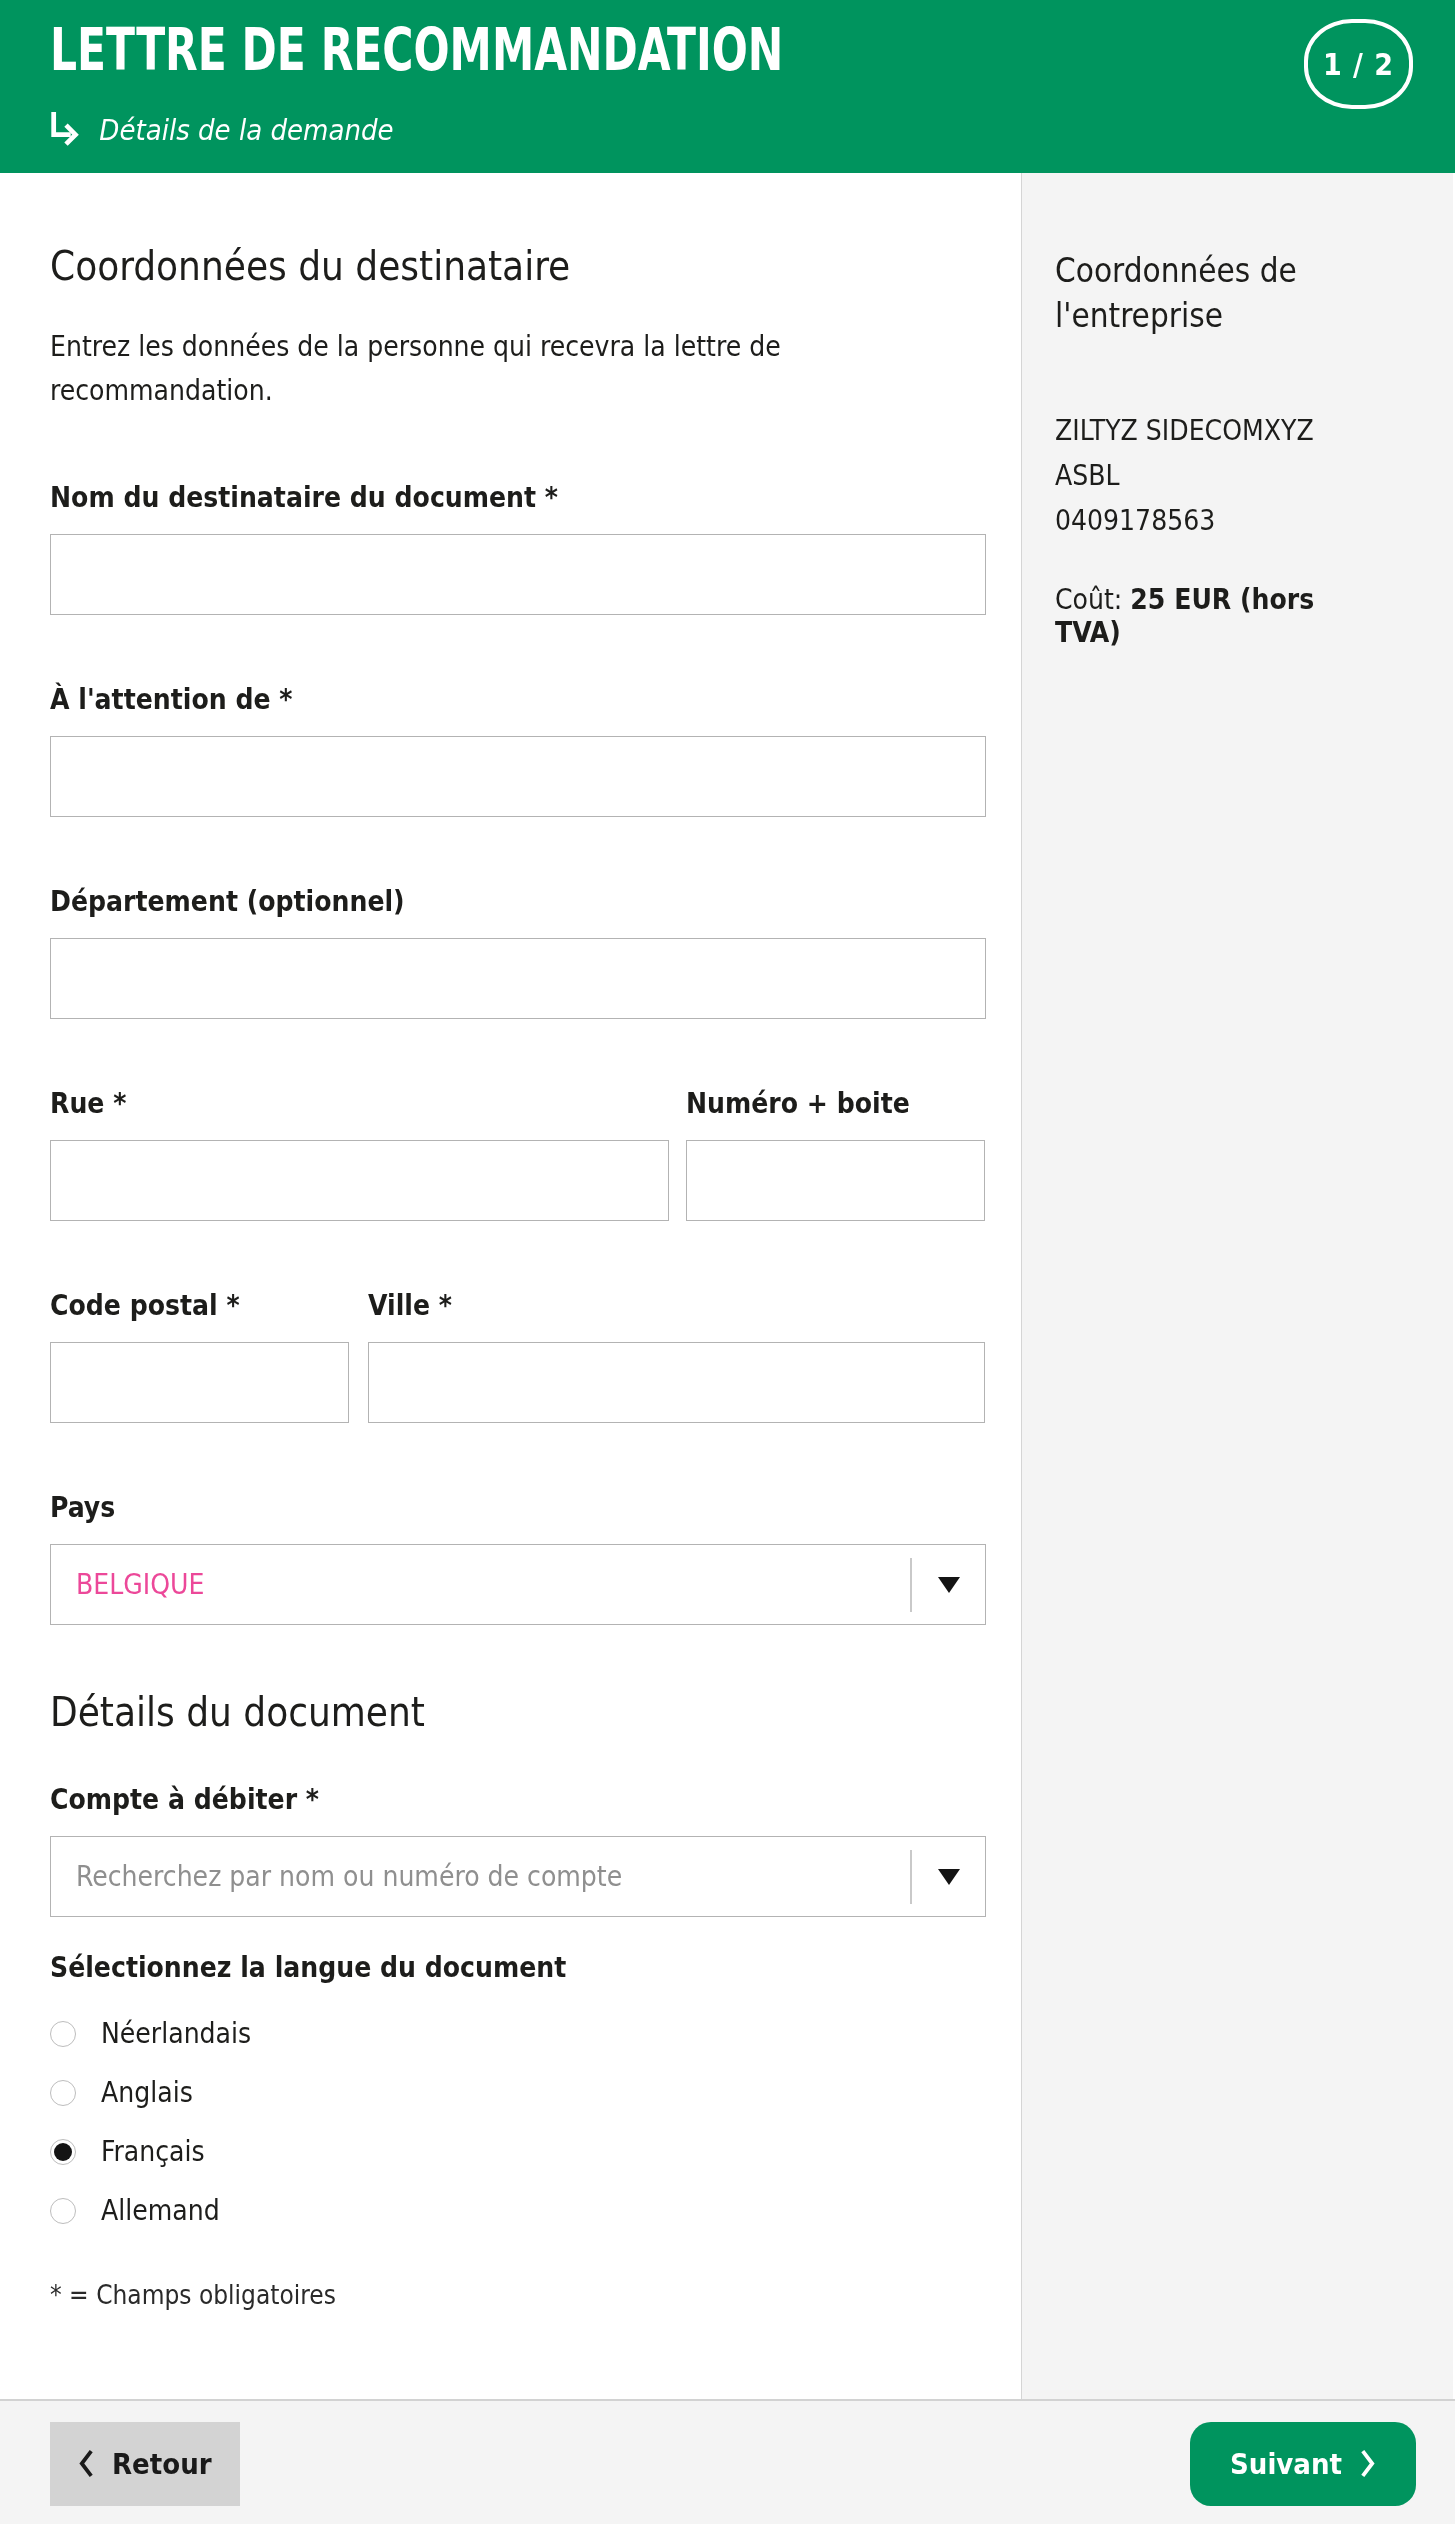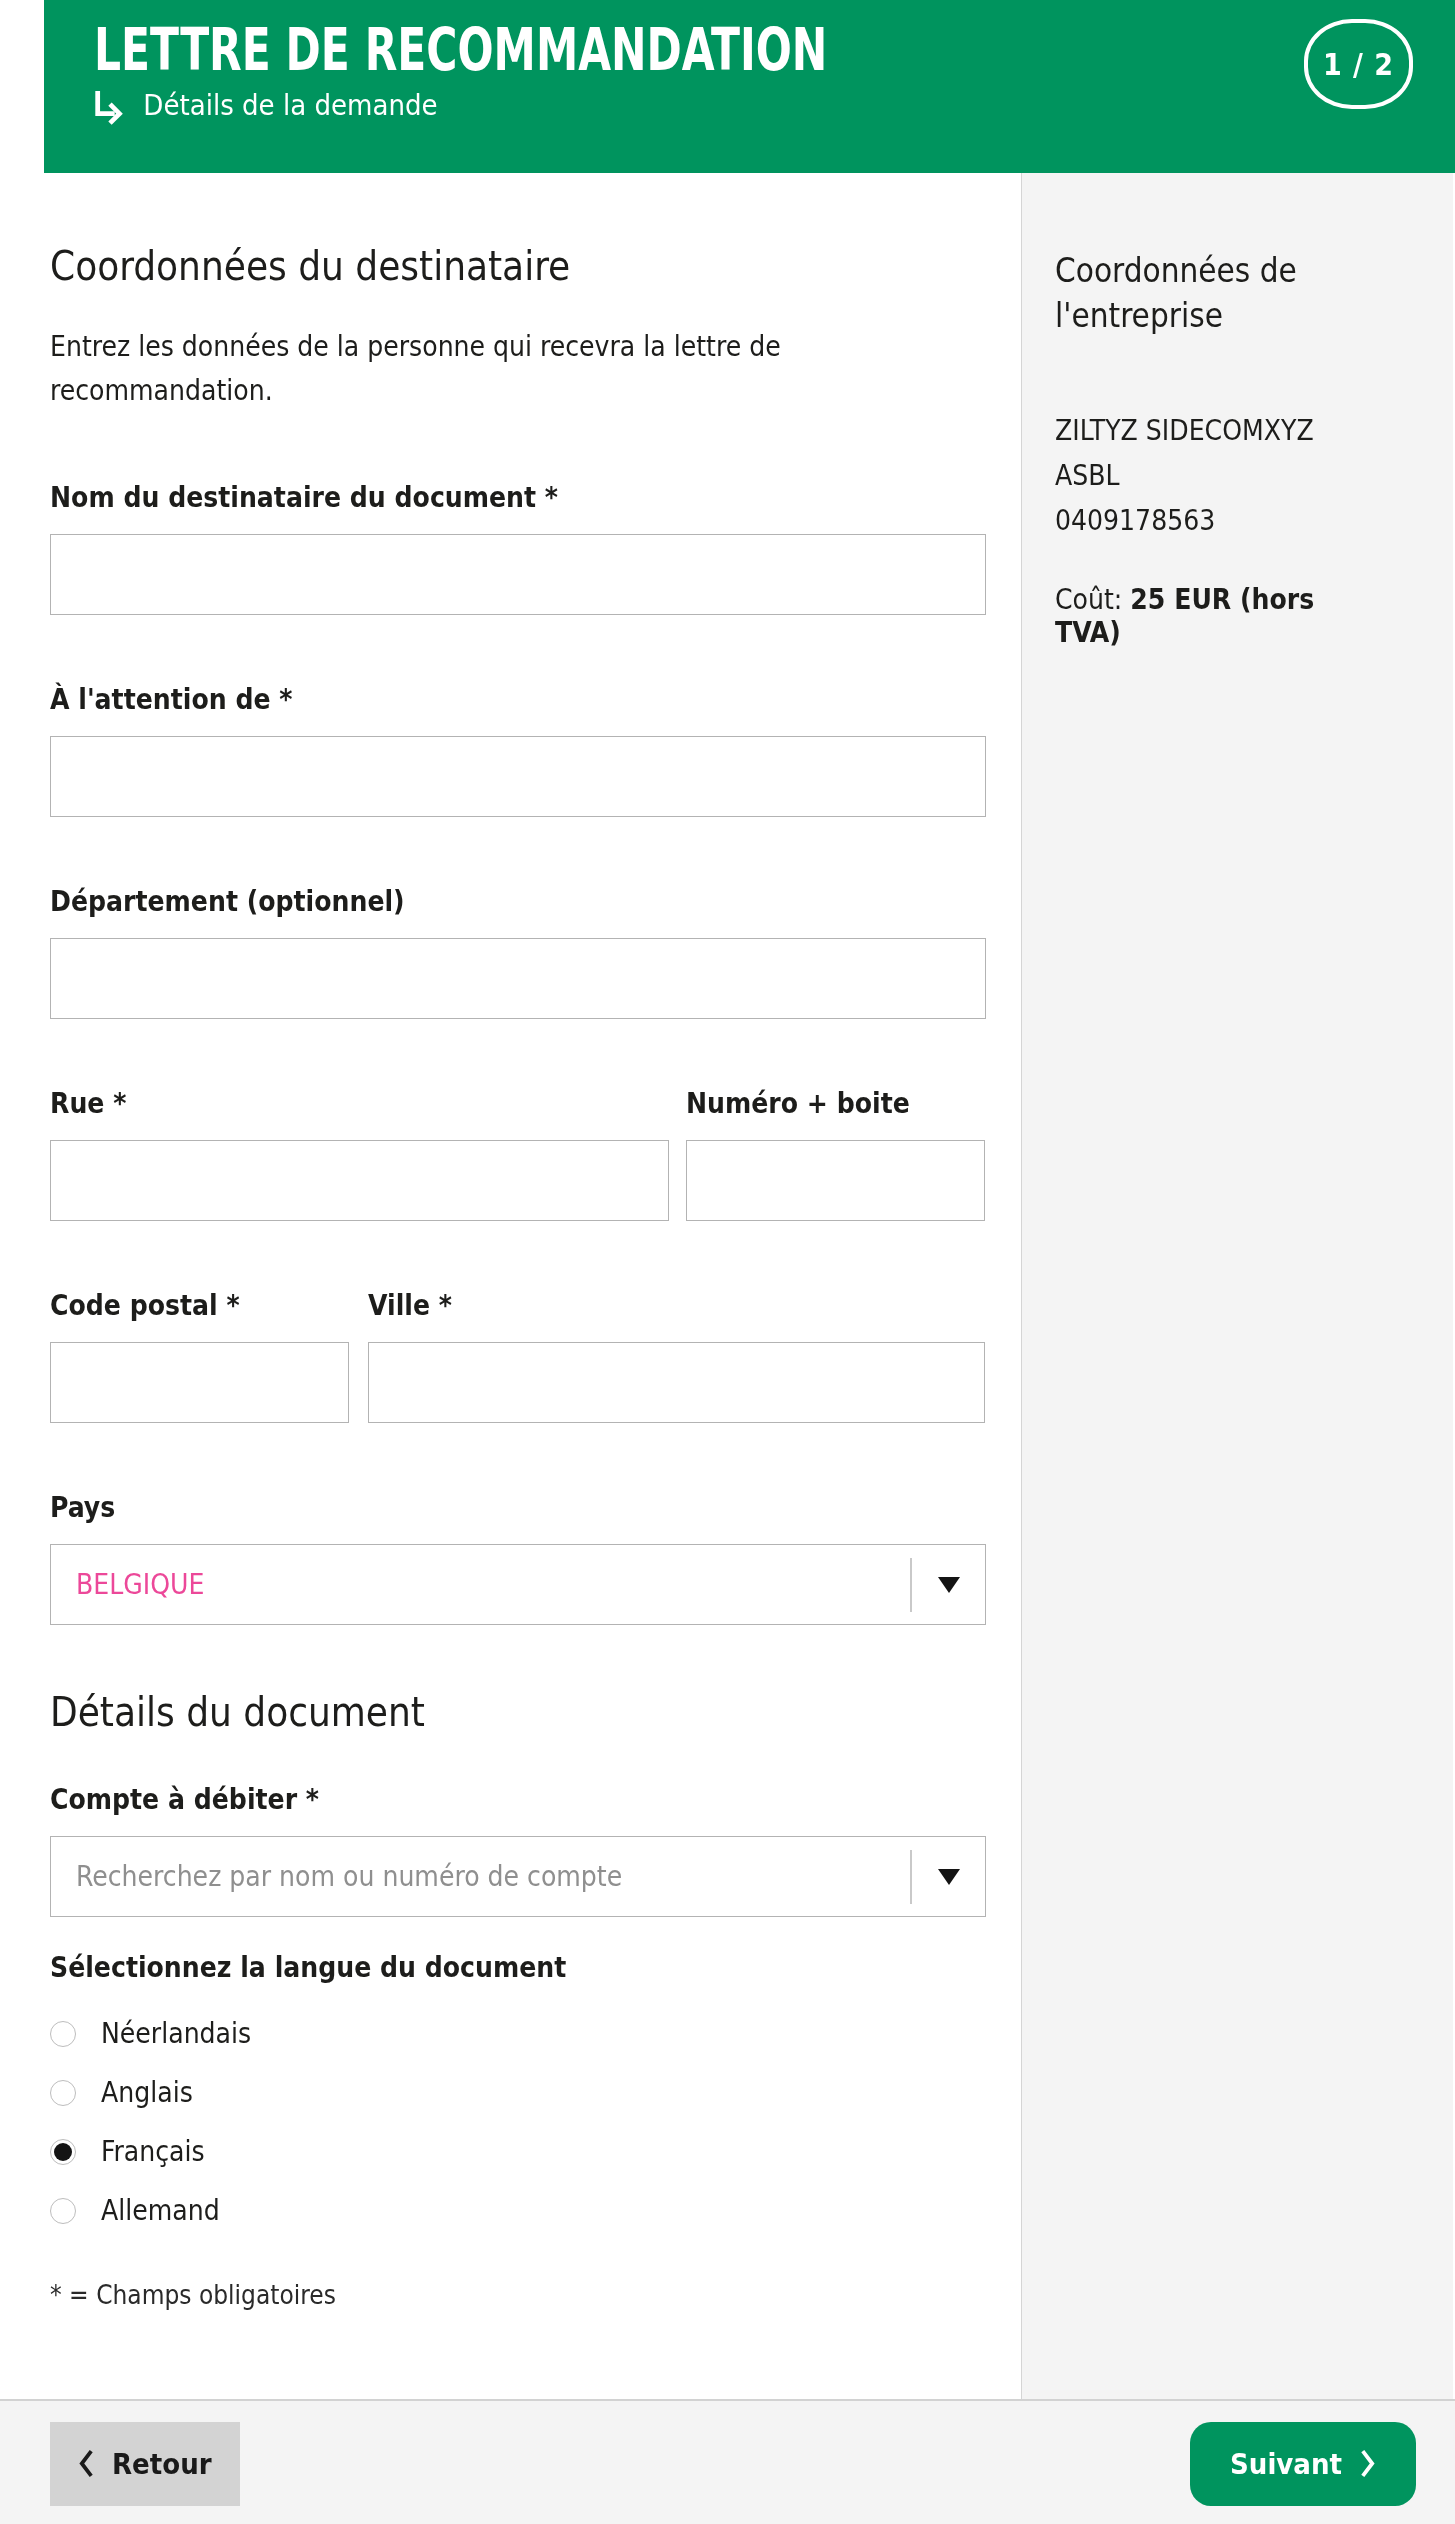--- a/index.html
+++ b/index.html
@@ -12,41 +12,41 @@
     background: #ffffff;
     overflow: hidden;
   }
 
   
   .header {
     position: relative;
     height: 173px;
     background: #00945e;
     color: #ffffff;
-    margin-left: 44px;
   }
   .app-title {
     position: absolute;
     left: 50px;
     top: 15.3px;
     font-size: 59px;
     font-weight: 700;
     white-space: nowrap;
     transform: scaleX(0.8);
     transform-origin: left top;
     letter-spacing: 0;
   }
   .subtitle-row {
     position: absolute;
     left: 48px;
-    top: 88px;
-    display: flex;
-    align-items: flex-start;
+    top: 109px;
+    display: flex;
+    align-items: flex-end;
     gap: 15.3px;
     font-size: 29px;
+    font-style: italic;
   }
   .substep-arrow { width: 36px; height: 38px; display: block; }
   .step-badge {
     position: absolute;
     right: 42px;
     top: 19px;
     width: 109px;
     height: 90px;
     border: 4.8px solid #ffffff;
     border-radius: 48px / 42px;

